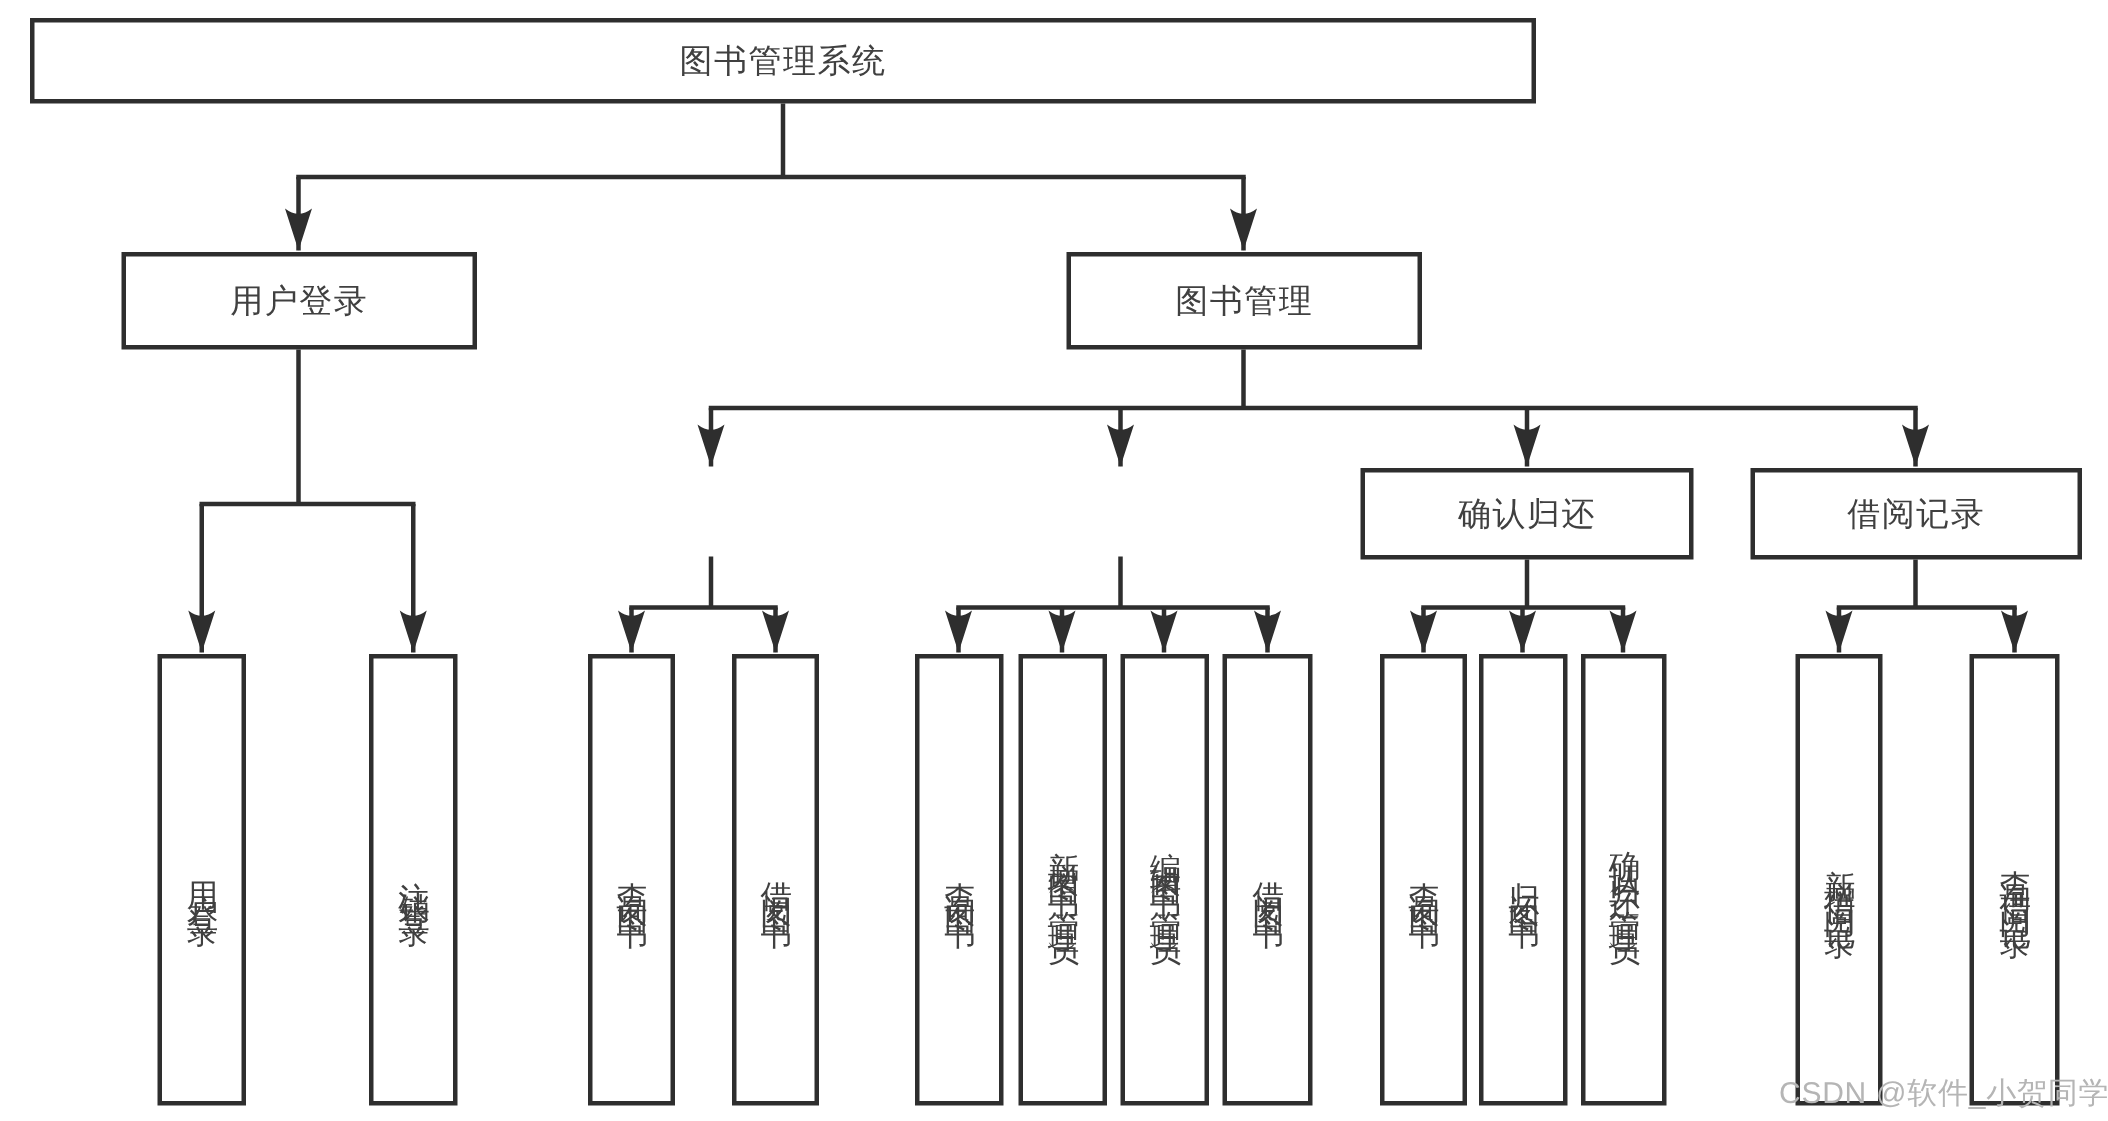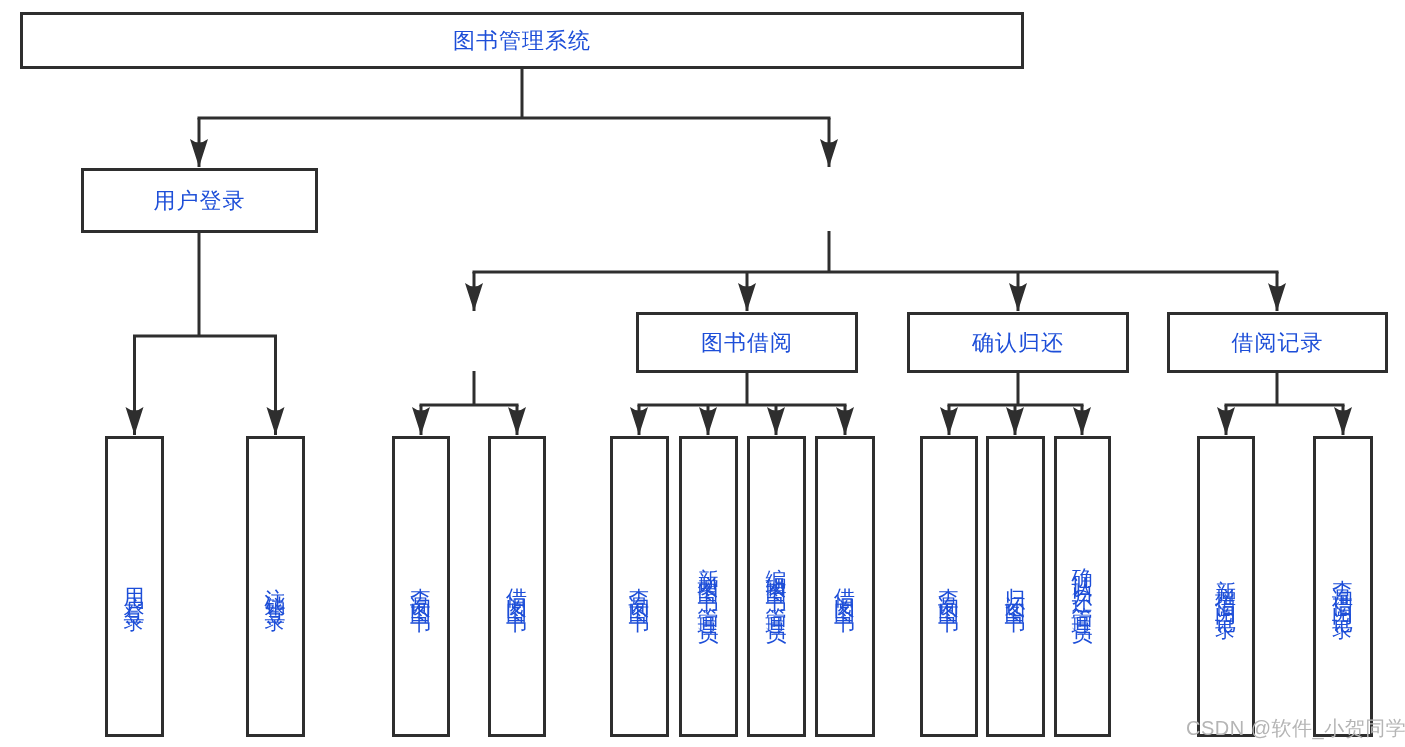--- a/index.html
+++ b/index.html
@@ -19,21 +19,21 @@
   }
   #connectors line { stroke: #2e2e2e; stroke-width: 3; }
   .box {
     position: absolute;
     box-sizing: border-box;
     border: 3px solid #2e2e2e;
     background: #ffffff;
     display: flex;
     align-items: center;
     justify-content: center;
-    color: #1d4ed8;
+    color: #404040;
     z-index: 1;
   }
   .box.h { font-size: 22px; letter-spacing: 1px; white-space: nowrap; }
   .box.v .vtext {
     writing-mode: vertical-rl;
     text-orientation: mixed;
     font-size: 21px;
     line-height: 1;
     letter-spacing: 8px;
     white-space: nowrap;
@@ -98,22 +98,22 @@
 
     <line x1="1277" y1="371" x2="1277" y2="405"></line>
     <line x1="1224.5" y1="405" x2="1344.5" y2="405"></line>
     <line x1="1226" y1="405" x2="1226" y2="435" marker-end="url(#arrow)"></line>
     <line x1="1343" y1="405" x2="1343" y2="435" marker-end="url(#arrow)"></line>
   </svg>
 
   <div class="box h" style="left:20px; top:12px; width:1004px; height:57px;">图书管理系统</div>
 
   <div class="box h" style="left:81px; top:168px; width:237px; height:65px;">用户登录</div>
+  <div class="box h" style="left:711px; top:168px; width:237px; height:65px;">图书管理</div>
 
-  <div class="box h" style="left:636px; top:312px; width:222px; height:61px;">图书借阅</div>
   <div class="box h" style="left:907px; top:312px; width:222px; height:61px;">确认归还</div>
   <div class="box h" style="left:1167px; top:312px; width:221px; height:61px;">借阅记录</div>
 
   <div class="box v" style="left:105px; top:436px; width:59px; height:301px;">
     <span class="vtext">用户登录</span>
   </div>
   <div class="box v" style="left:246px; top:436px; width:59px; height:301px;">
     <span class="vtext">注销登录</span>
   </div>
   <div class="box v" style="left:392px; top:436px; width:58px; height:301px;">

